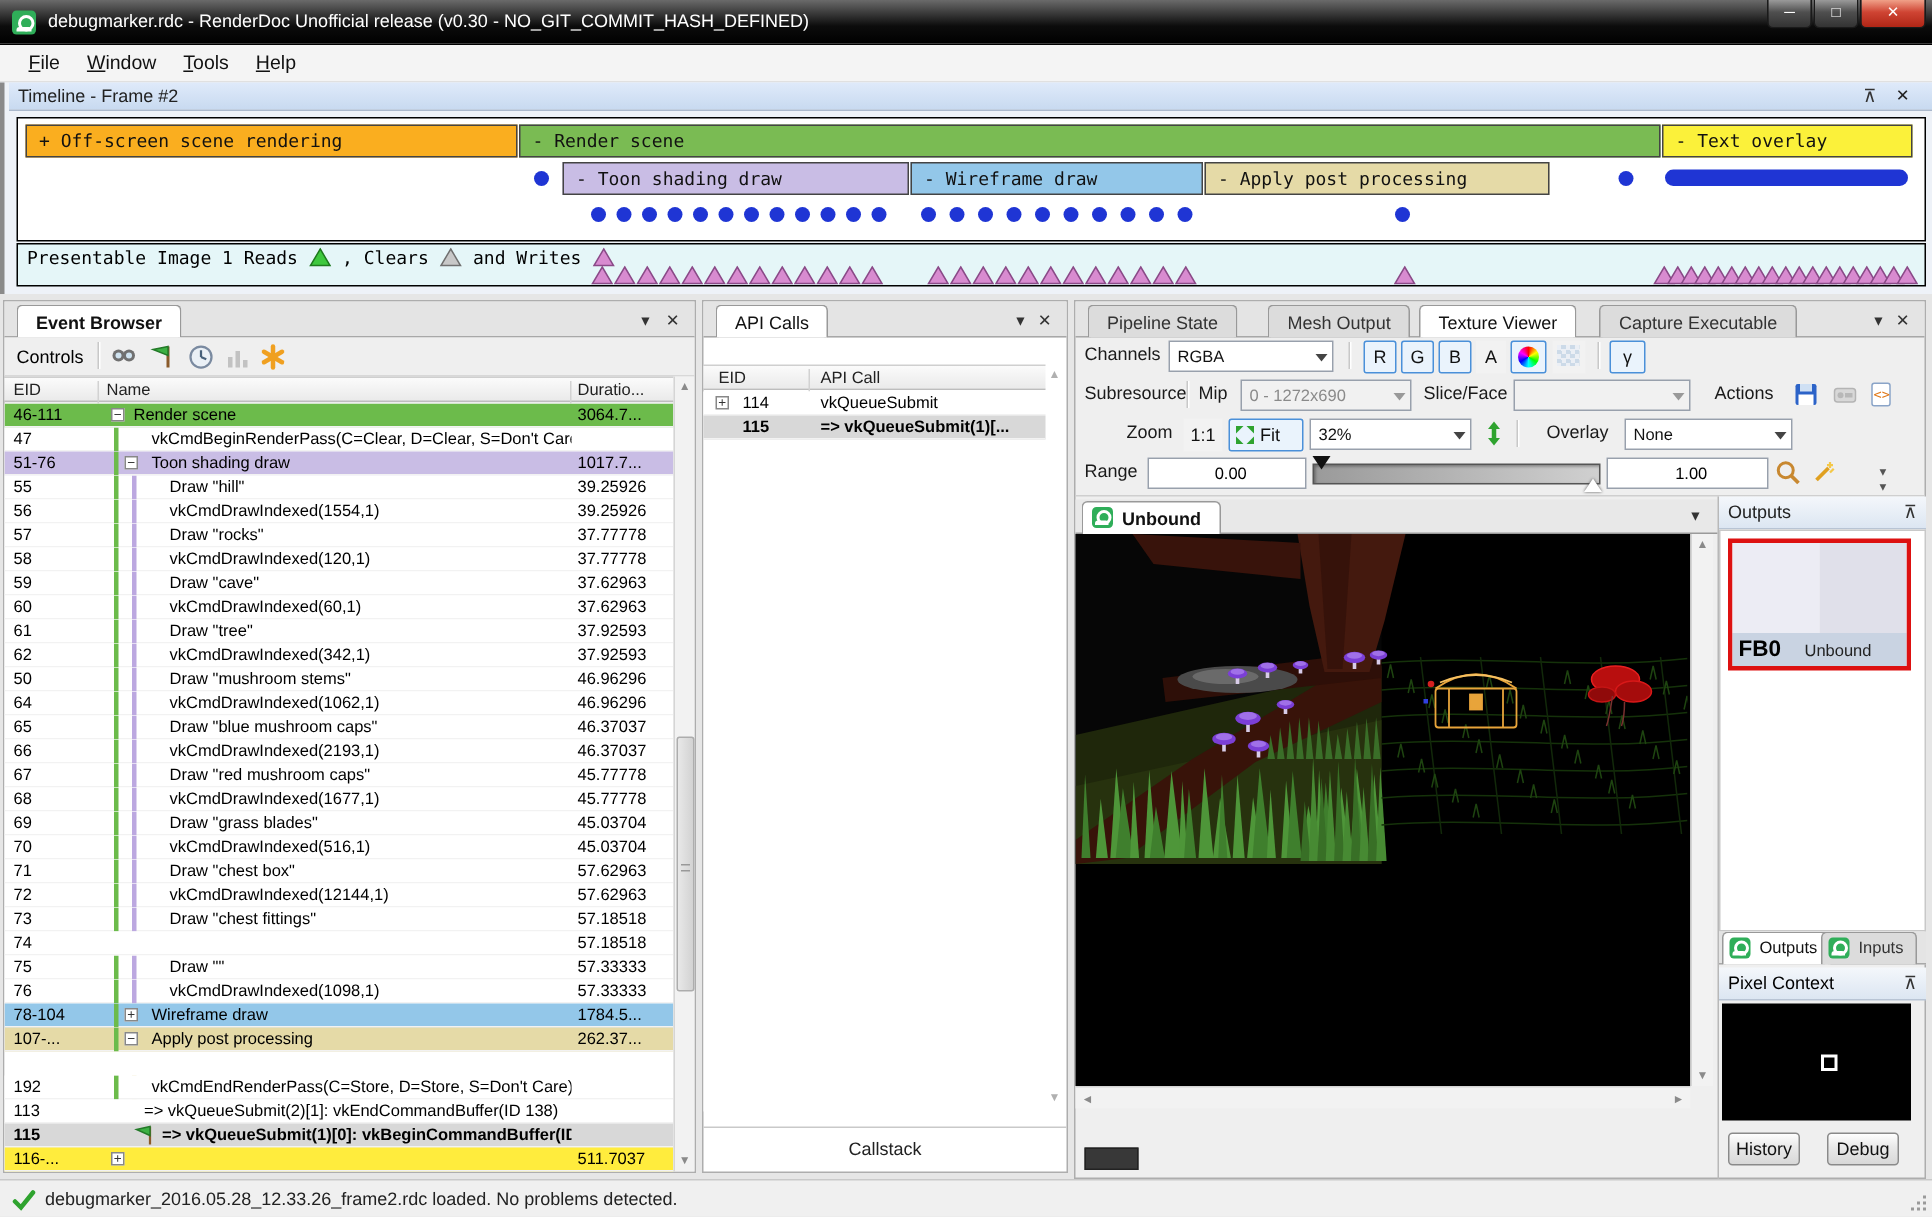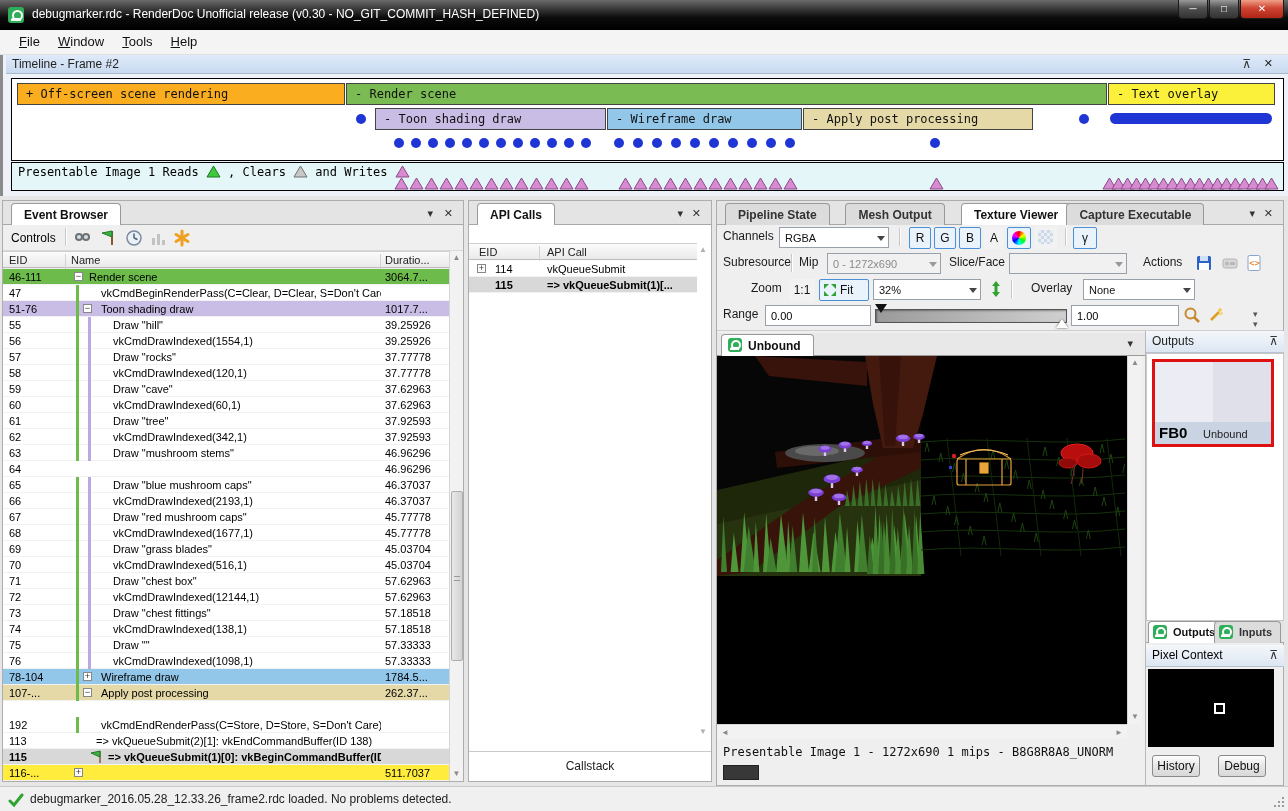--- a/index.html
+++ b/index.html
@@ -41,21 +41,21 @@
   #tl-pill { position:absolute; height:11px; border-radius:6px; background:#1F35D4; }
   #tl-present { left:8px; top:107px; width:1273px; height:29px; background:#E5F6F8; border:1px solid #000; font-size:12px; overflow:hidden; }
   #present-line { position:absolute; left:6px; top:2px; white-space:nowrap; }
   #present-line svg { vertical-align:-2px; }
   .stri { position:absolute; top:14px; }
 
   
   #dock { left:0; top:196px; width:1288px; height:590px; background:#E6E6E6; }
   .panel { position:absolute; background:#EDEDED; border:1px solid #ADADAD; }
   .tabstrip { position:absolute; left:0; top:0; right:0; height:24px; background:#E4E4E4; border-bottom:1px solid #A8A8A8; }
-  .tab { position:absolute; top:2px; height:22px; background:#fff; border:1px solid #999; border-bottom:none; border-radius:4px 4px 0 0; font-size:12px; padding:4px 12px 0 12px; color:#111; white-space:nowrap;font-weight:bold; }
+  .tab { position:absolute; top:2px; height:22px; background:#fff; border:1px solid #999; border-bottom:none; border-radius:4px 4px 0 0; font-size:12px; padding:4px 12px 0 12px; color:#111; white-space:nowrap; }
   .tab.inactive { background:#DCDCDC; color:#333; }
   .tab.boldtab { font-weight:bold; }
   .strip-ico { position:absolute; top:6px; font-size:11px; color:#333; }
 
   .colhdr { position:absolute; height:17px; background:linear-gradient(#FBFBFB,#EAEAEA); border-top:1px solid #cfcfcf; border-bottom:1px solid #BDBDBD; font-size:11px; color:#222; }
   .colhdr span { position:absolute; top:2px; }
   .colsep { position:absolute; top:0; width:1px; height:17px; background:#D2D2D2; }
 
   .erow { position:absolute; left:0; height:16px; width:446px; background:#fff; font-size:11px; white-space:nowrap; }
   .erow .eid { position:absolute; left:6px; top:2px; }
@@ -433,30 +433,35 @@
         <div class="erow rowline" style="top: 160px;">
           <span class="eid">62</span>
           <span class="ename">
             <span class="guide" style="left: 9px; background: rgb(108, 187, 75);"></span>
             <span class="guide" style="left: 21px; background: rgb(188, 168, 224);"></span>
             <span class="etxt" style="left: 46px;">vkCmdDrawIndexed(342,1)</span>
           </span>
           <span class="edur">37.92593</span>
         </div>
         <div class="erow rowline" style="top: 176px;">
-          <span class="eid">63</span>
+          <span class="eid">50</span>
           <span class="ename">
             <span class="guide" style="left: 9px; background: rgb(108, 187, 75);"></span>
             <span class="guide" style="left: 21px; background: rgb(188, 168, 224);"></span>
             <span class="etxt" style="left: 46px;">Draw "mushroom stems"</span>
           </span>
           <span class="edur">46.96296</span>
         </div>
         <div class="erow rowline" style="top: 192px;">
           <span class="eid">64</span>
+          <span class="ename">
+            <span class="guide" style="left: 9px; background: rgb(108, 187, 75);"></span>
+            <span class="guide" style="left: 21px; background: rgb(188, 168, 224);"></span>
+            <span class="etxt" style="left: 46px;">vkCmdDrawIndexed(1062,1)</span>
+          </span>
           <span class="edur">46.96296</span>
         </div>
         <div class="erow rowline" style="top: 208px;">
           <span class="eid">65</span>
           <span class="ename">
             <span class="guide" style="left: 9px; background: rgb(108, 187, 75);"></span>
             <span class="guide" style="left: 21px; background: rgb(188, 168, 224);"></span>
             <span class="etxt" style="left: 46px;">Draw "blue mushroom caps"</span>
           </span>
           <span class="edur">46.37037</span>
@@ -528,25 +533,20 @@
           <span class="eid">73</span>
           <span class="ename">
             <span class="guide" style="left: 9px; background: rgb(108, 187, 75);"></span>
             <span class="guide" style="left: 21px; background: rgb(188, 168, 224);"></span>
             <span class="etxt" style="left: 46px;">Draw "chest fittings"</span>
           </span>
           <span class="edur">57.18518</span>
         </div>
         <div class="erow rowline" style="top: 352px;">
           <span class="eid">74</span>
-          <span class="ename">
-            <span class="guide" style="left: 9px; background: rgb(108, 187, 75);"></span>
-            <span class="guide" style="left: 21px; background: rgb(188, 168, 224);"></span>
-            <span class="etxt" style="left: 46px;">vkCmdDrawIndexed(138,1)</span>
-          </span>
           <span class="edur">57.18518</span>
         </div>
         <div class="erow rowline" style="top: 368px;">
           <span class="eid">75</span>
           <span class="ename">
             <span class="guide" style="left: 9px; background: rgb(108, 187, 75);"></span>
             <span class="guide" style="left: 21px; background: rgb(188, 168, 224);"></span>
             <span class="etxt" style="left: 46px;">Draw ""</span>
           </span>
           <span class="edur">57.33333</span>
@@ -658,21 +658,21 @@
     <div class="abs" style="left:0; top:550px; width:242px; border-top:1px solid #C9C9C9;"></div>
     <div class="abs" style="left:0; top:558px; width:242px; text-align:center; font-size:12px; color:#222;">Callstack</div>
   </div>
 
   <div class="panel" style="left:716px; top:4px; width:568px; height:586px; background:#EFEFEF;">
     <div class="tabstrip" id="right-tabs">
       <span class="strip-ico" style="right:28px;">▾</span>
       <span class="strip-ico" style="right:10px;">✕</span>
     <div class="tab inactive" style="left: 8px;">Pipeline State</div>
         <div class="tab inactive" style="left: 128.4px;">Mesh Output</div>
-        <div class="tab" style="left: 244px;">Texture Viewer</div>
+        <div class="tab" style="left: 229px;">Texture Viewer</div>
         <div class="tab inactive" style="left: 349.4px;">Capture Executable</div>
       </div>
 
     <div class="abs" style="left:0; top:24px; width:566px; height:26px;">
       <span class="tvlabel" style="left:6px;">Channels</span>
       <div class="combo" style="left:62px; top:2px; width:110px;"><span>RGBA</span><span class="arr"></span></div>
       <span class="vsep" style="left:182px;"></span>
       <div class="tvbtn bordered" style="left:192px; top:2px; width:22px; padding-top:3px;">R</div>
       <div class="tvbtn bordered" style="left:217px; top:2px; width:22px; padding-top:3px;">G</div>
       <div class="tvbtn bordered" style="left:242px; top:2px; width:22px; padding-top:3px;">B</div>
@@ -731,21 +731,21 @@
             <polygon points="9,1 13,6 5,6"></polygon>
             <rect x="7.5" y="5" width="3" height="8"></rect>
             <polygon points="9,17 13,12 5,12"></polygon>
           </g>
         </svg>
       <span class="vsep" style="left:266px;"></span>
       <span class="tvlabel" style="left:286px;">Overlay</span>
       <div class="combo" style="left:338px; top:2px; width:112px;"><span>None</span><span class="arr"></span></div>
     </div>
 
-    <div class="abs" style="left:0; top:102px; width:566px; height:28px; border-bottom:1px solid #CFCFCF;">
+    <div class="abs" style="left:0; top:102px; width:566px; height:28px; border-bottom:1px solid #CFCFCF;text-align:center;">
       <span class="tvlabel" style="left:6px;">Range</span>
       <div class="abs" style="left:48px; top:2px; width:106px; height:21px; background:#fff; border:1px solid #98A0AC; font-size:11px; padding:4px 0 0 5px;">0.00</div>
       <div class="abs" style="left:158px; top:6px; width:192px; height:14px; background:linear-gradient(90deg,#9a9a9a,#d0d0d0); border:1px solid #555; box-shadow:inset 1px 1px 2px rgba(0,0,0,.35);">
         <span class="abs" style="left:-1px; top:-6px; width:0; height:0; border-left:6px solid transparent; border-right:6px solid transparent; border-top:9px solid #111;"></span>
         <span class="abs" style="right:-2px; bottom:-6px; width:0; height:0; border-left:6px solid transparent; border-right:6px solid transparent; border-bottom:9px solid #fff; filter:drop-shadow(0 0 1px #555);"></span>
       </div>
       <div class="abs" style="left:354px; top:2px; width:108px; height:21px; background:#fff; border:1px solid #98A0AC; font-size:11px; padding:4px 0 0 5px;">1.00</div>
       <svg class="tbico" style="left:466px; top:3px;" viewBox="0 0 18 18">
           <circle cx="7.5" cy="7.5" r="5" fill="none" stroke="#C88830" stroke-width="2"></circle>
           <line x1="11" y1="11" x2="16" y2="16" stroke="#C88830" stroke-width="2.5"></line>
@@ -931,21 +931,20 @@
       </svg>
     </div>
     <div class="scrollbar" style="left:410px; top:155px; width:15px; height:368px;">
       <div class="sb-arrow" style="top:0;">▲</div>
       <div class="sb-arrow" style="bottom:0;">▼</div>
     </div>
     <div class="abs" style="left:0; top:523px; width:410px; height:15px; background:#F2F2F2; border-top:1px solid #D5D5D5;">
       <span class="abs" style="left:4px; top:3px; font-size:8px; color:#8a8a8a;">◄</span>
       <span class="abs" style="right:4px; top:3px; font-size:8px; color:#8a8a8a;">►</span>
     </div>
-    <div class="abs mono" style="left:6px; top:544px; font-size:12px; color:#111; white-space:nowrap;">Presentable Image 1 - 1272x690 1 mips - B8G8R8A8_UNORM</div>
     <div class="abs" style="left:6px; top:564px; width:36px; height:15px; background:#383838; border:1px solid #222;"></div>
 
     <div class="abs" style="left:428px; top:130px; width:138px; height:456px; border-left:1px solid #B8B8B8;">
       <div class="abs" style="left:0; top:0; width:138px; height:22px; background:linear-gradient(#F4F7FB,#DCE6F2); border-bottom:1px solid #b8c4d4; font-size:12px; color:#222;">
         <span class="abs" style="left:6px; top:3px;">Outputs</span>
         <span class="abs pin" style="right:6px; top:3px;">⊼</span>
       </div>
       <div class="abs" style="left:0; top:22px; width:138px; height:268px; background:#fff; border:1px solid #C8C8C8;">
         <div class="abs" style="left:5px; top:5px; width:122px; height:88px; border:3px solid #DD1111;">
           <div class="abs" style="left:0; top:0; width:58px; height:60px; background:#ECECF4;"></div>

